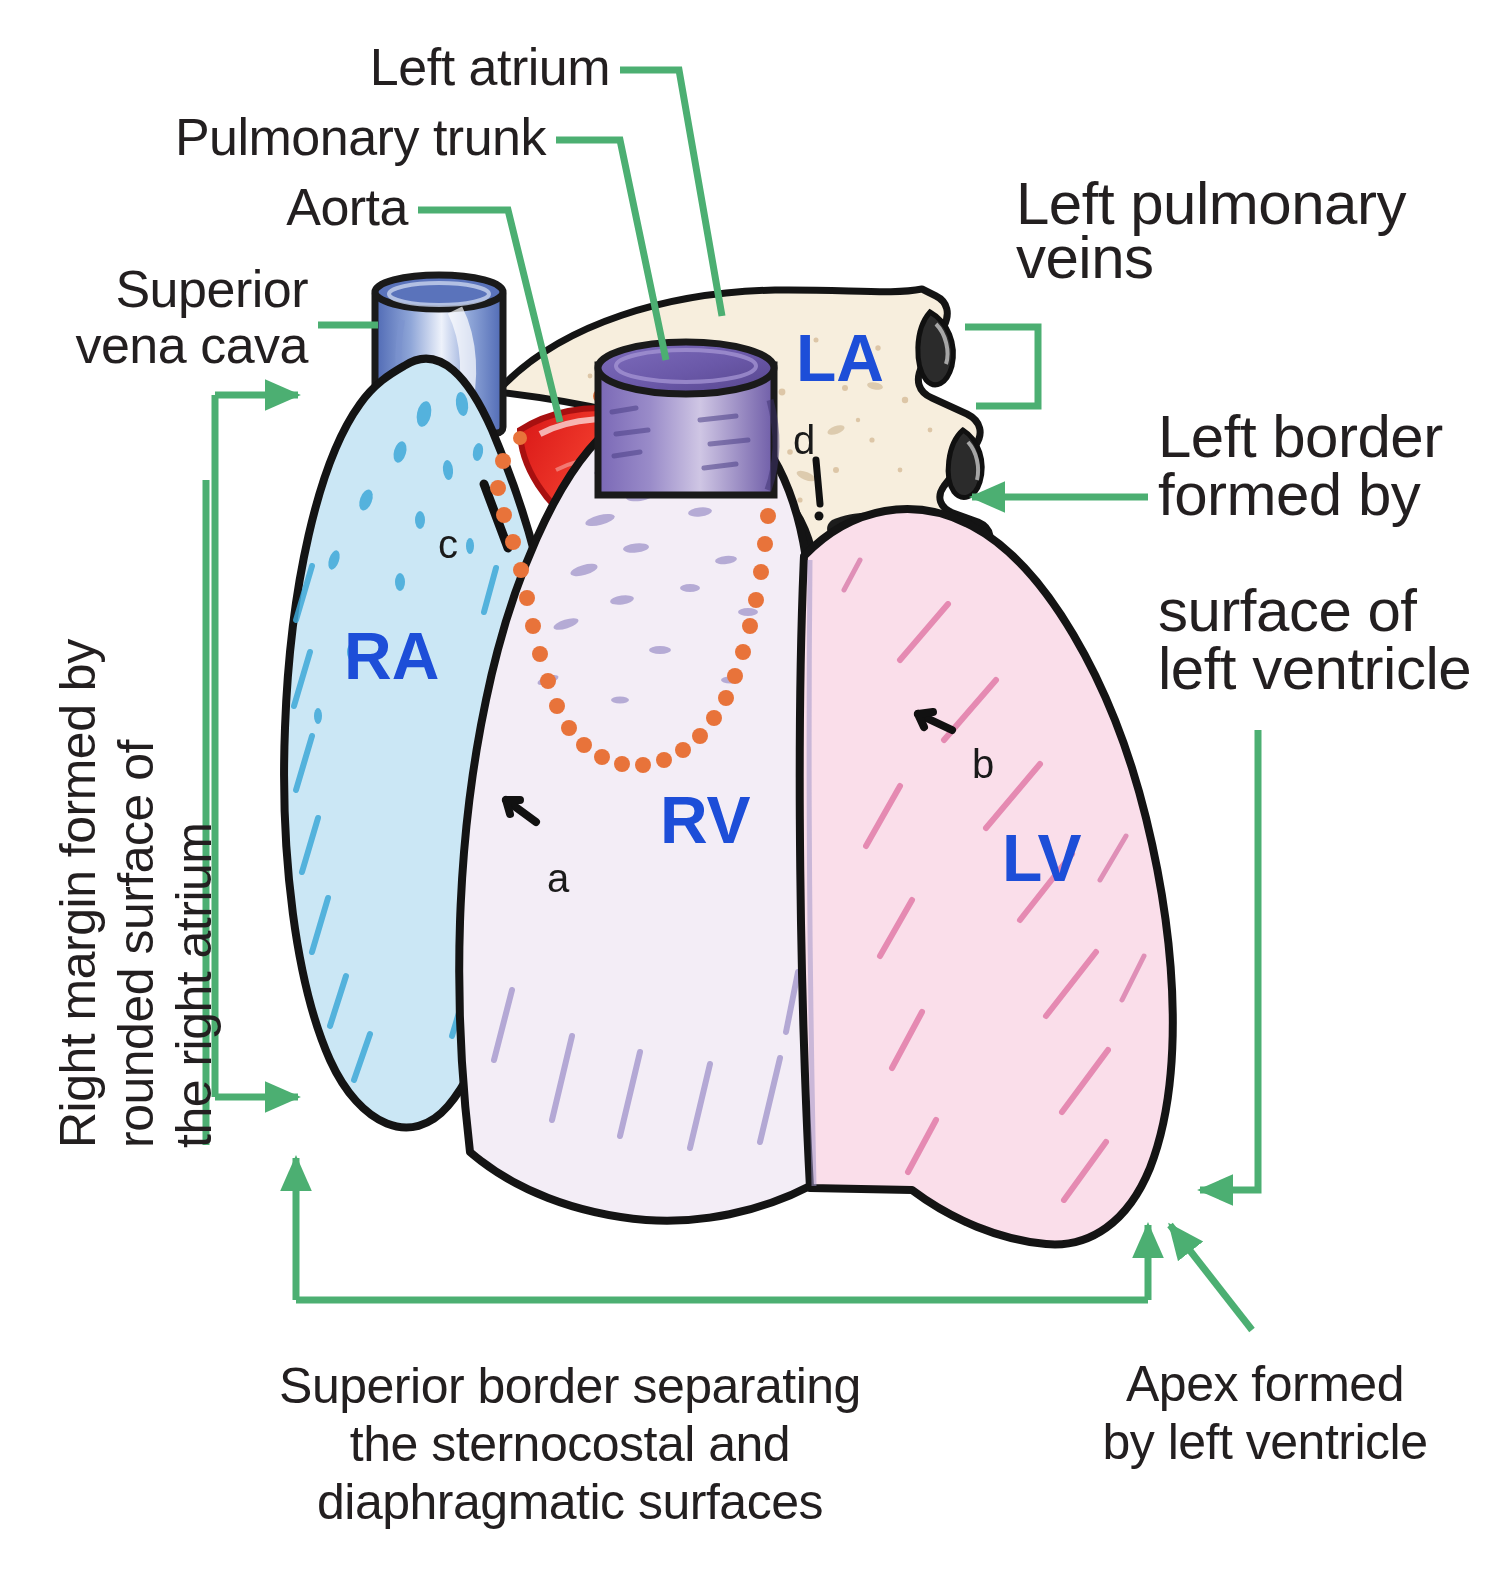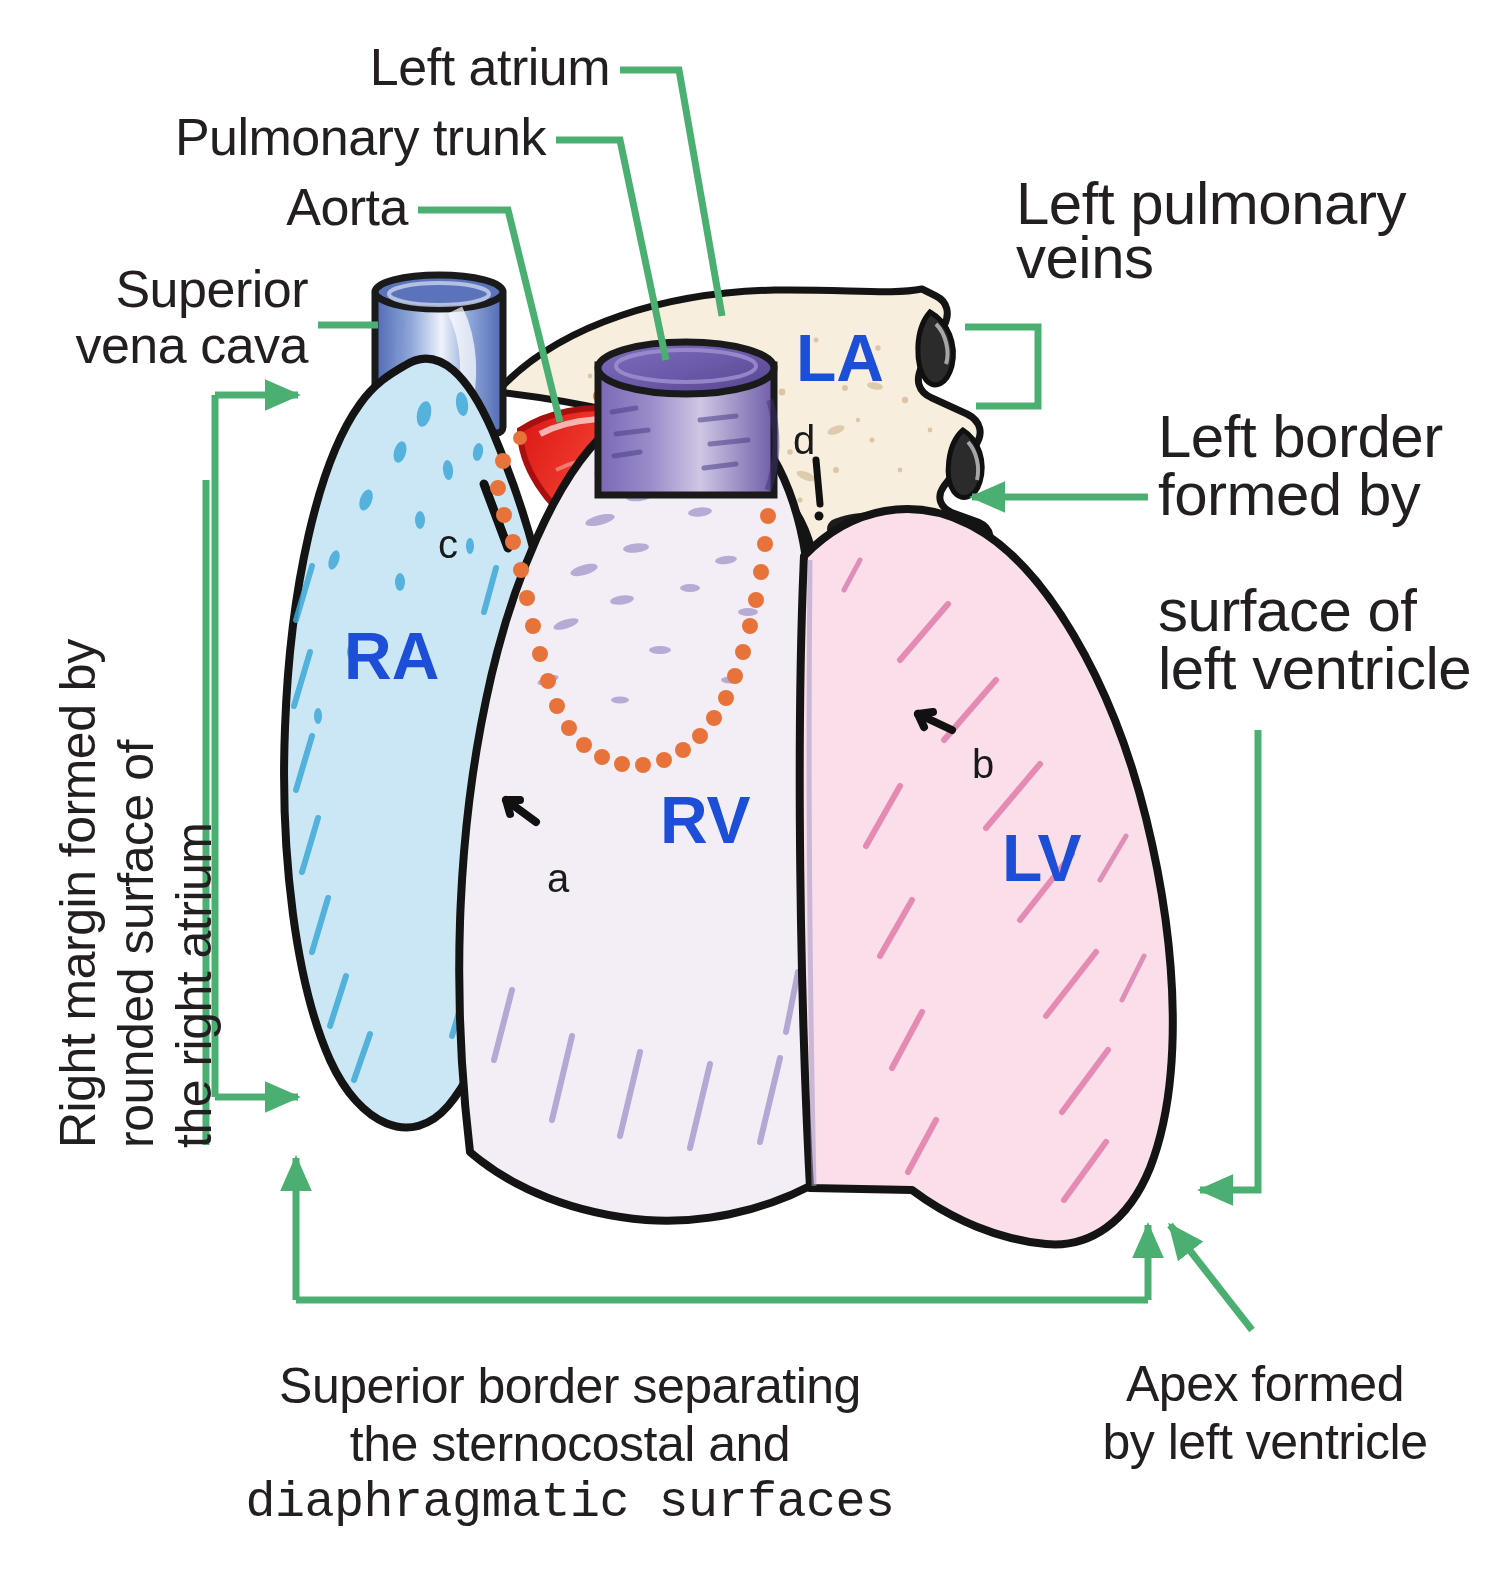--- a/index.html
+++ b/index.html
@@ -422,21 +422,21 @@
   <div class="lbl lbl-right ta-l" style="left:1158px; top:463px;text-align:right;">formed by</div>
   <div class="lbl lbl-right ta-l" style="left:1158px; top:579px;">surface of</div>
   <div class="lbl lbl-right ta-l" style="left:1158px; top:637px;">left ventricle</div>
 
   <div class="vert" style="left:52px; top:1148px;">Right margin formed by</div>
   <div class="vert" style="left:110px; top:1148px;">rounded surface of</div>
   <div class="vert" style="left:168px; top:1148px;">the right atrium</div>
 
   <div class="lbl lbl-bottom" style="left:150px; top:1360px; width:840px;">Superior border separating</div>
   <div class="lbl lbl-bottom" style="left:150px; top:1418px; width:840px;">the sternocostal and</div>
-  <div class="lbl lbl-bottom" style="left:150px; top:1476px; width:840px;font-family:Liberation Mono, monospace;">diaphragmatic surfaces</div>
+  <div class="lbl lbl-bottom" style="left:150px; top:1476px; width:840px;">diaphragmatic surfaces</div>
 
   <div class="lbl lbl-bottom" style="left:1035px; top:1358px; width:460px;">Apex formed</div>
   <div class="lbl lbl-bottom" style="left:1035px; top:1416px; width:460px;">by left ventricle</div>
 
   <div class="chamber" style="left:344px; top:618px;">RA</div>
   <div class="chamber" style="left:660px; top:782px;">RV</div>
   <div class="chamber" style="left:1002px; top:820px;">LV</div>
   <div class="chamber" style="left:796px; top:320px;">LA</div>
 
   <div class="marker" style="left:547px; top:856px;">a</div>

